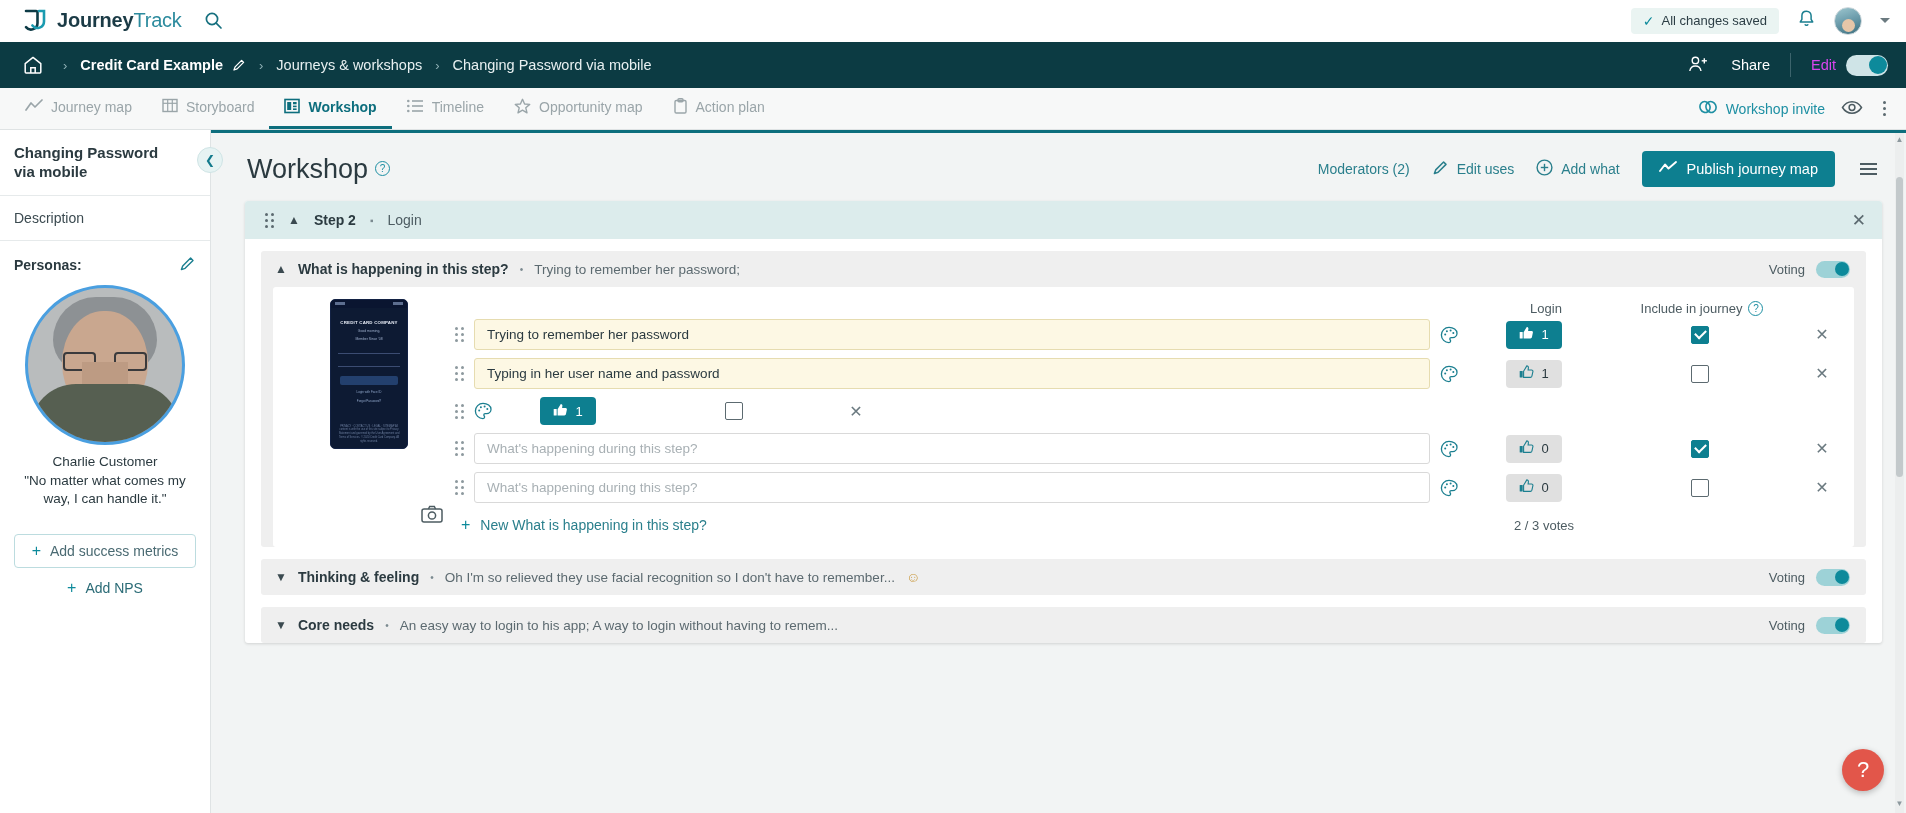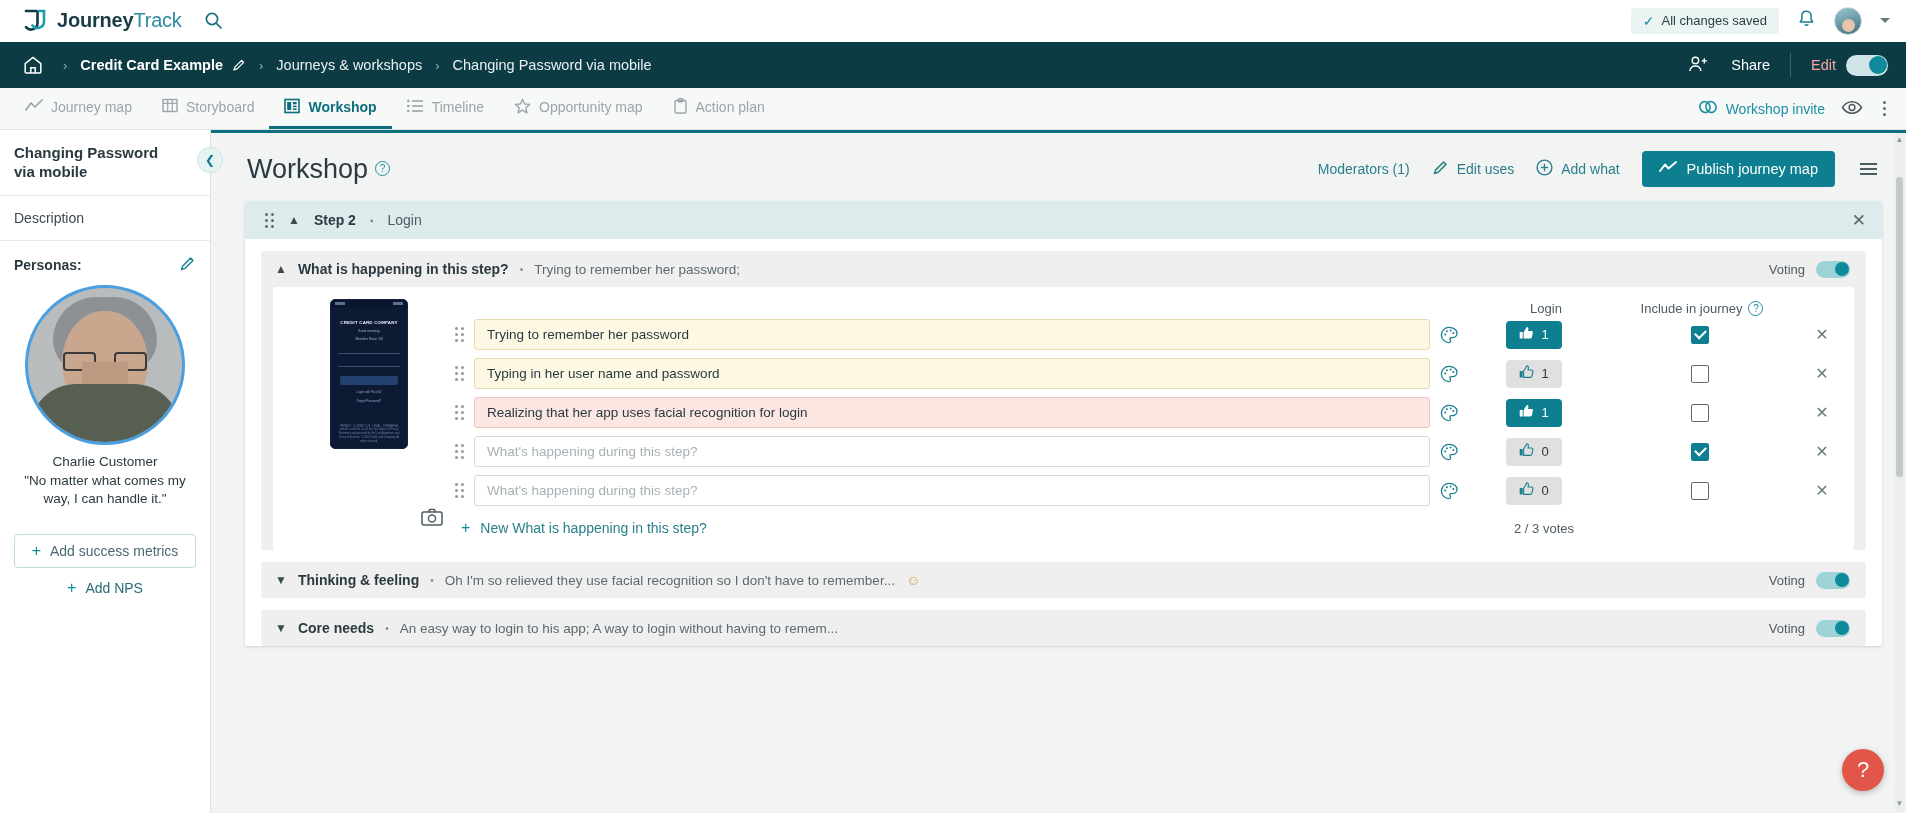--- a/index.html
+++ b/index.html
@@ -51,21 +51,21 @@
     display: flex; align-items: center; padding: 0 18px 0 16px; color: #fff;
   }
   .crumb { font-size: 14.5px; color: #e8f0f1; white-space: nowrap; cursor: pointer; }
   .crumb.strong { font-weight: 700; color: #ffffff; }
   .crumb.home { display: flex; align-items: center; padding: 0 6px; }
   .sep { color: #8fb0b6; font-size: 13px; margin: 0 13px; }
   .pencil-crumb { margin-left: 9px; cursor: pointer; display: inline-flex; }
   .crumb-right { margin-left: auto; display: flex; align-items: center; }
   .share-btn { display: flex; align-items: center; gap: 23px; color: #fff; font-size: 14.5px; cursor: pointer; }
   .vdiv { width: 1px; height: 24px; background: #3c646c; margin: 0 20px; }
-  .edit-label { font-size: 14.5px; color: #fca5a5; margin-right: 10px; }
+  .edit-label { font-size: 14.5px; color: #d946ef; margin-right: 10px; }
   .toggle {
     width: 42px; height: 21px; border-radius: 11px; background: #cfe4e7;
     position: relative; cursor: pointer;
   }
   .toggle .knob {
     position: absolute; right: 1.5px; top: 1.5px;
     width: 18px; height: 18px; border-radius: 50%; background: #0d8a9b;
   }
 
   
@@ -439,21 +439,21 @@
 
   <div class="main">
     <div class="main-inner">
 
       <div class="main-head">
         <div class="main-title">
           <span>Workshop</span><span class="help-circle">?</span>
         </div>
         <div class="head-actions">
           <div class="ha-item">
-            <span>Moderators (1)</span>
+            <span>Moderators (2)</span>
           </div>
           <div class="ha-item">
             <span><svg width="17" height="17" viewBox="0 0 17 17">
                   <path d="M2.4 14.6l1.3-3.7 7.9-7.9 2.4 2.4-7.9 7.9z" fill="none" stroke="#2a7f8c" stroke-width="1.5" stroke-linejoin="round"></path>
                 </svg></span>
             <span>Edit uses</span>
           </div>
           <div class="ha-item">
             <span><svg width="17" height="17" viewBox="0 0 17 17">
                   <circle cx="8.5" cy="8.5" r="7.4" fill="none" stroke="#2a7f8c" stroke-width="1.4"></circle>
@@ -616,21 +616,20 @@
 
               <div class="row">
                 <span class="row-drag">
                     <i></i>
                     <i></i>
                     <i></i>
                     <i></i>
                     <i></i>
                     <i></i>
                   </span>
-                <input class="row-input pink" value="Realizing that her app uses facial recognition for login" style="">
                 <span class="palette">
                     <svg width="18" height="18" viewBox="0 0 18 18">
                       <path d="M9 1.4A7.6 7.6 0 0 0 9 16.6c1 0 1.6-.7 1.6-1.5 0-.9-.8-1.4-.8-2.2 0-.7.6-1.2 1.3-1.2h1.5A4.5 4.5 0 0 0 17 7.2C17 3.9 13.4 1.4 9 1.4z" fill="none" stroke="#1b7f90" stroke-width="1.3"></path>
                       <circle cx="5.2" cy="8.6" r="1" fill="#1b7f90"></circle>
                       <circle cx="6.9" cy="5.3" r="1" fill="#1b7f90"></circle>
                       <circle cx="10.6" cy="4.6" r="1" fill="#1b7f90"></circle>
                       <circle cx="13.3" cy="7" r="1" fill="#1b7f90"></circle>
                     </svg>
                   </span>
                 <div class="vote-cell">

